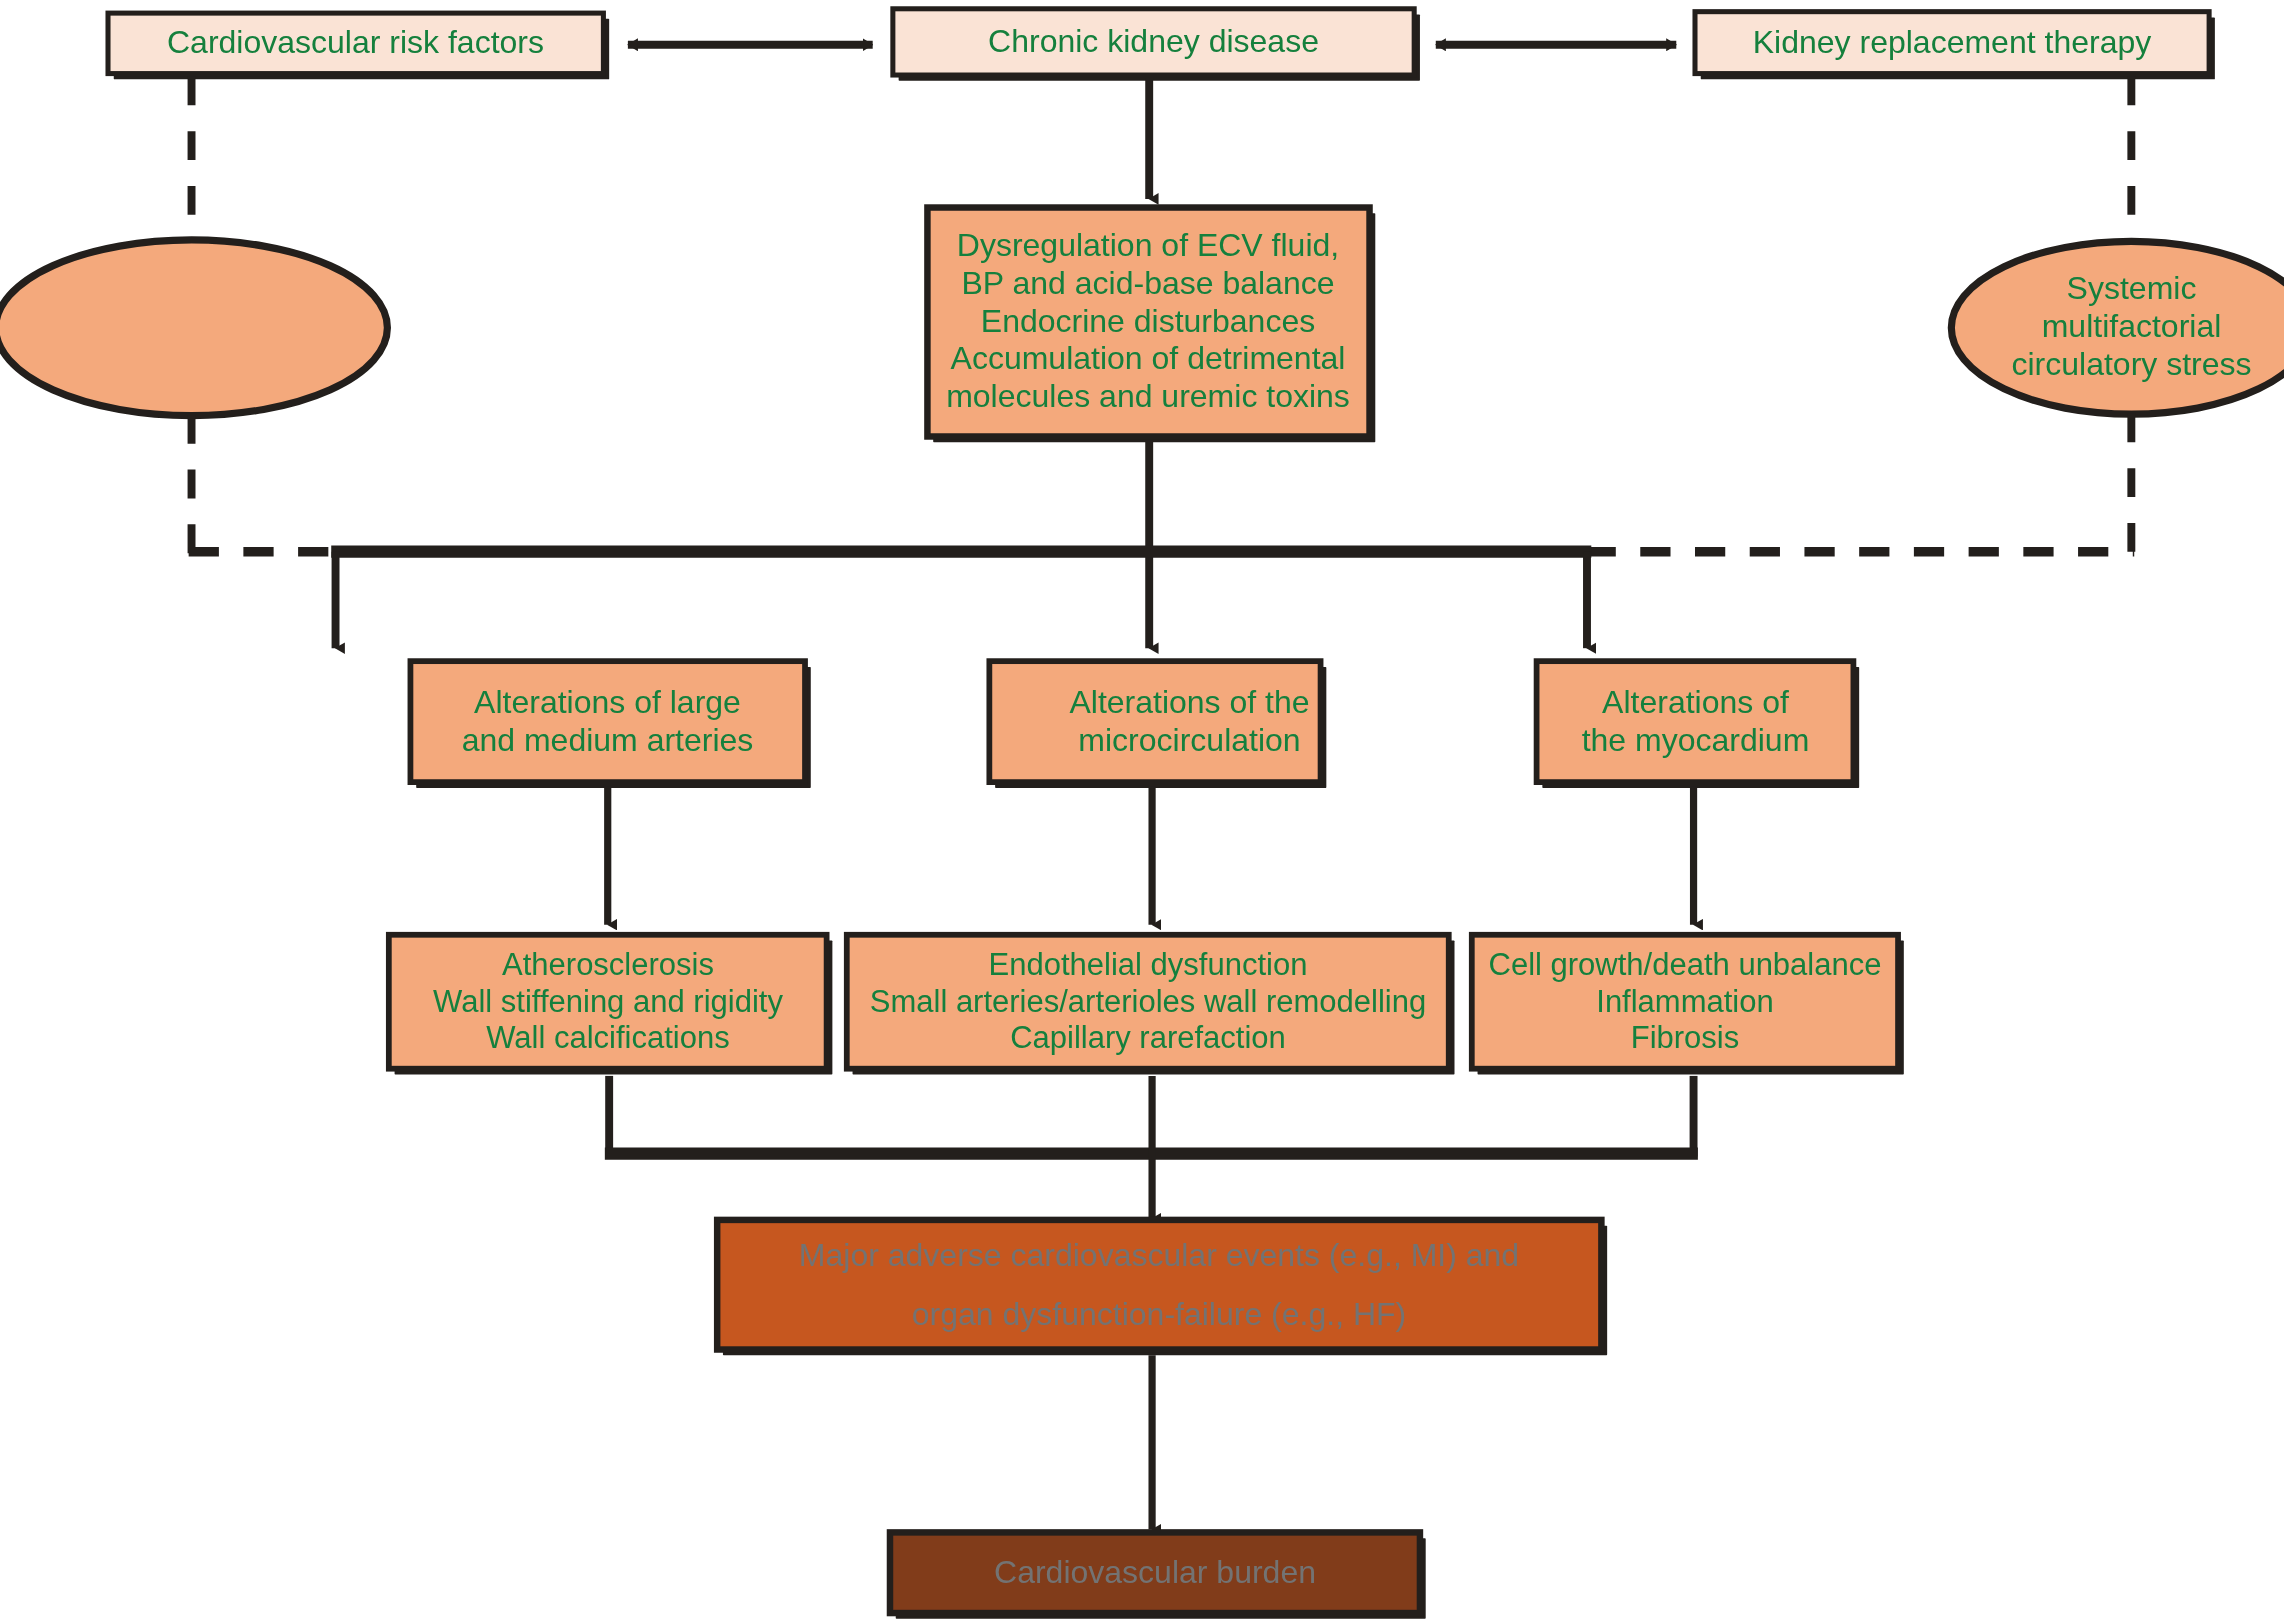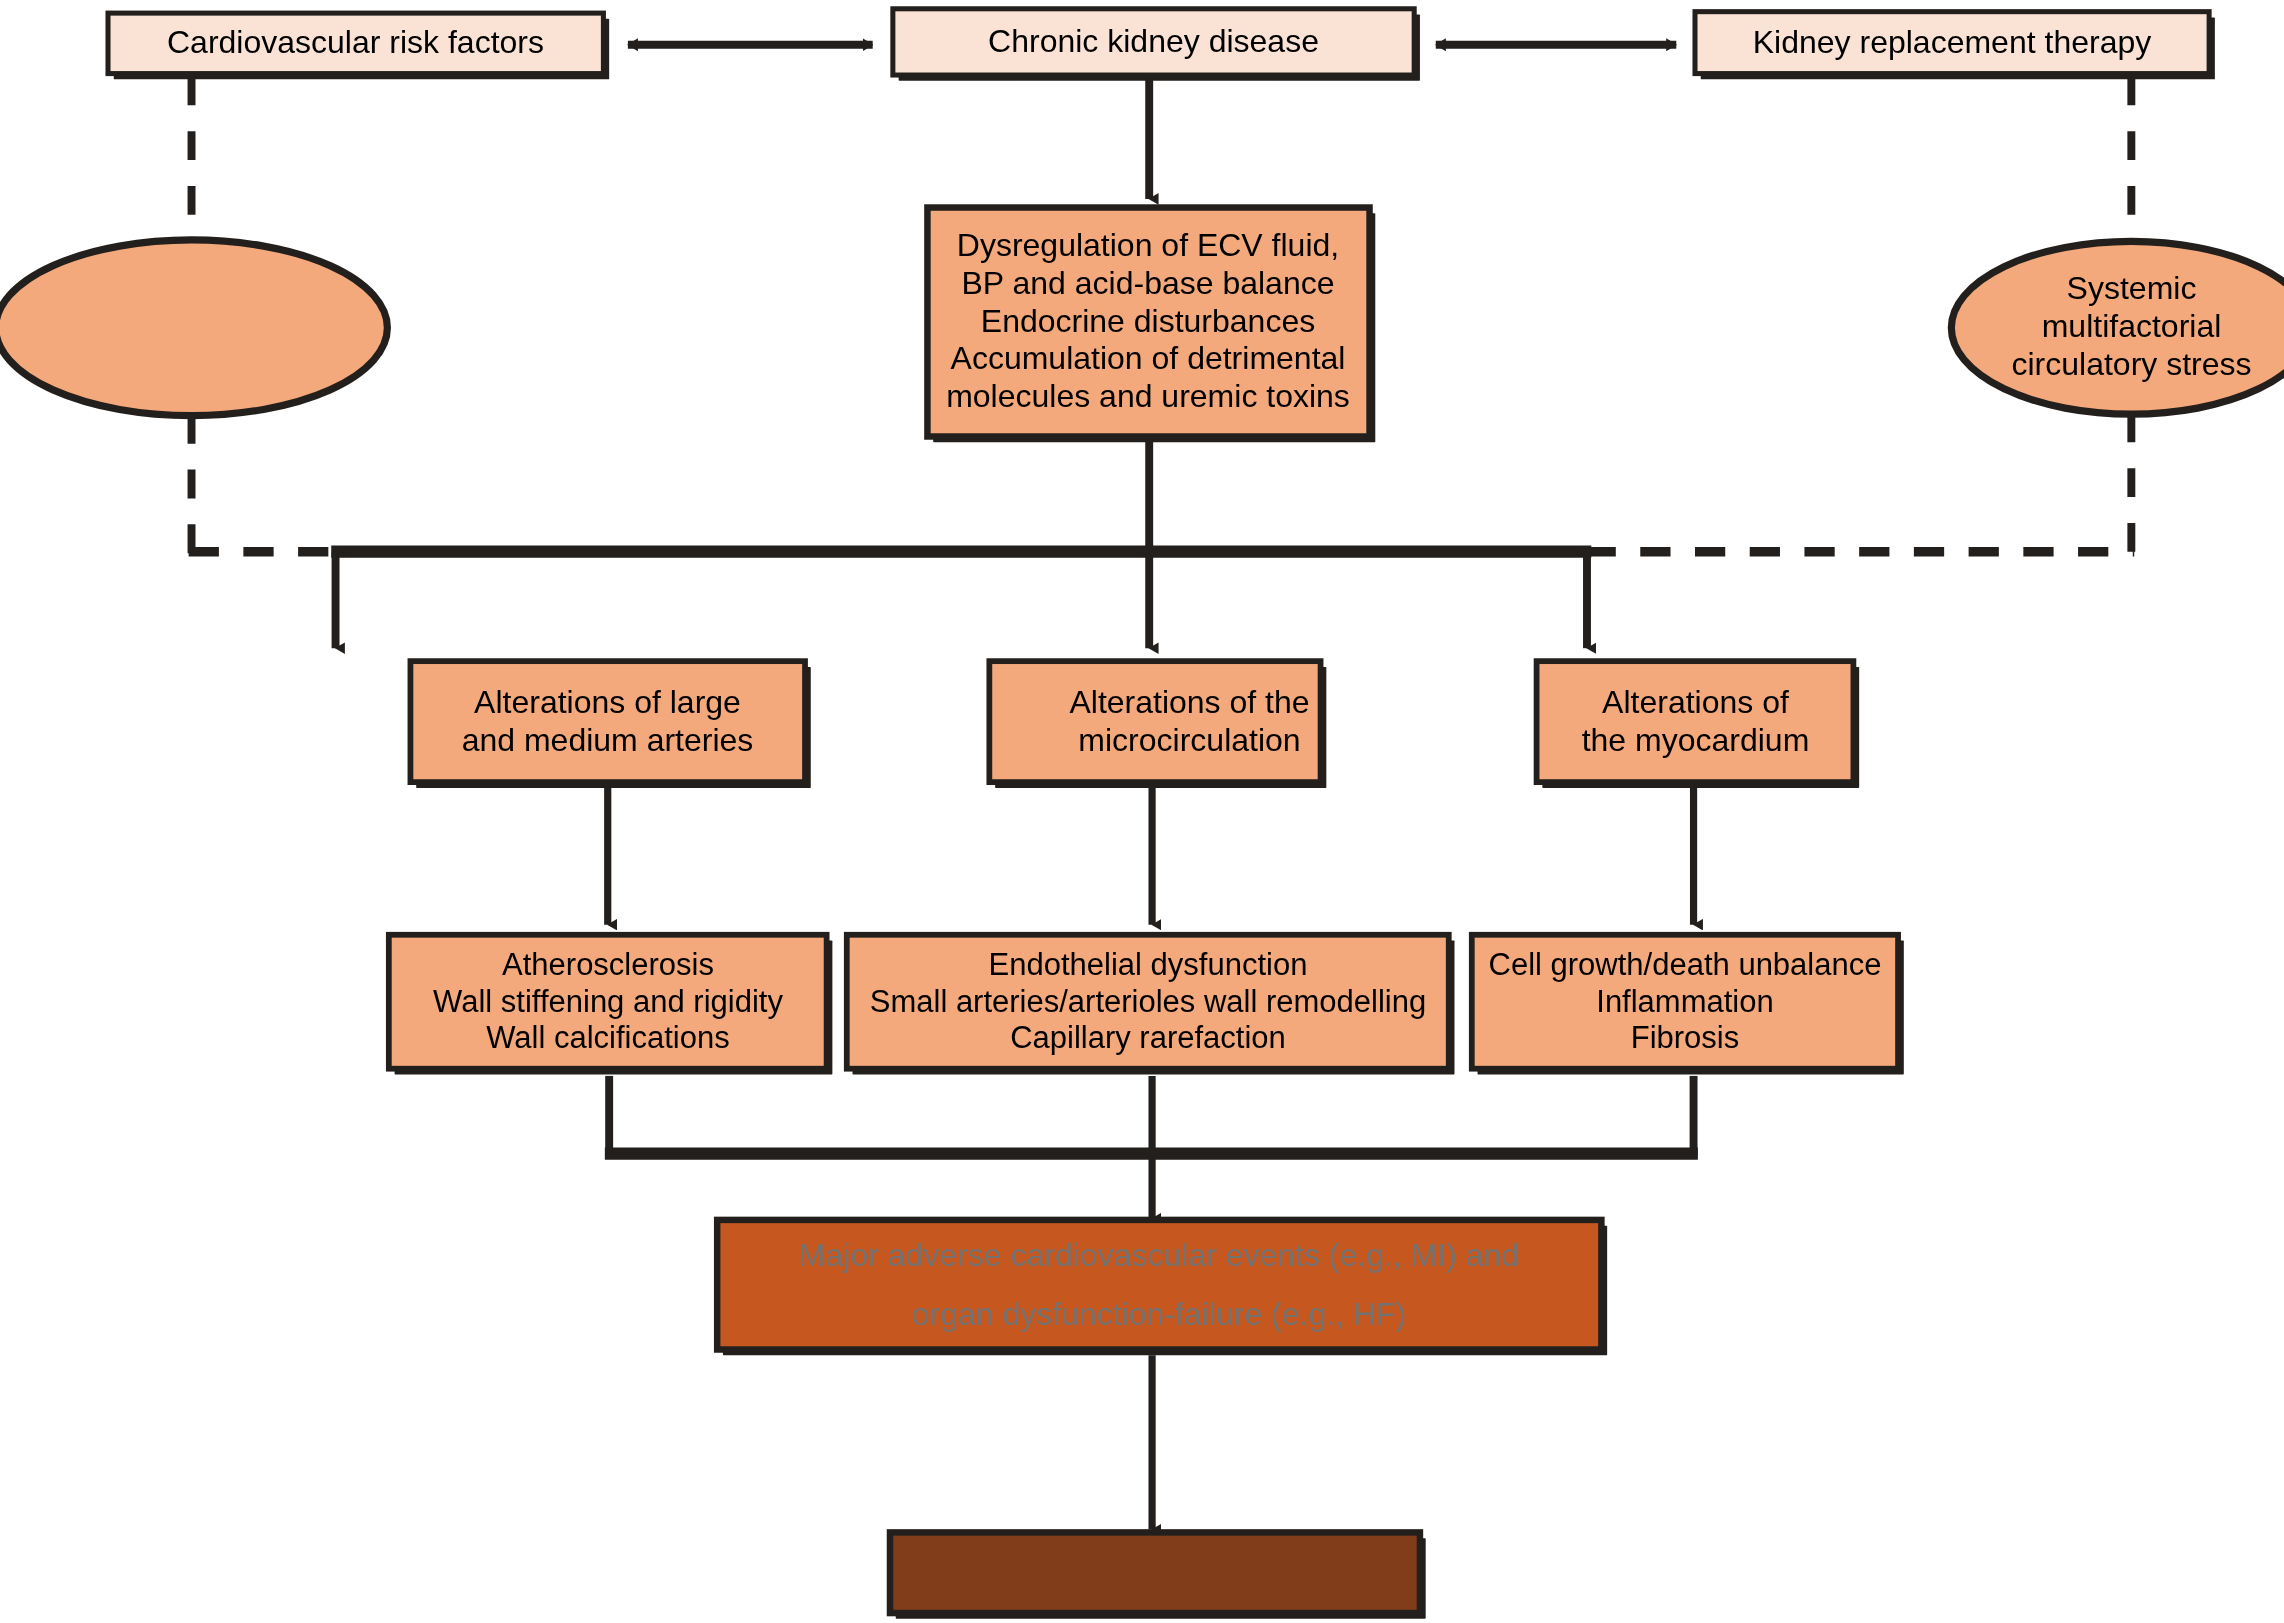--- a/index.html
+++ b/index.html
@@ -4,21 +4,21 @@
 <style>
   html,body{margin:0;padding:0;background:#ffffff;}
   body{font-family:"Liberation Sans", sans-serif;}
   #stage{position:relative;width:2284px;height:1624px;background:#fff;overflow:hidden;}
   svg#flow{position:absolute;left:0;top:0;width:2284px;height:1624px;}
   .node-text{
     position:absolute;
     display:flex;align-items:center;justify-content:center;
     text-align:center;
     font-family:"Liberation Sans", sans-serif;
-    color:#000000;
+    color:#15803d;
     line-height:1.18;
     pointer-events:none;
     white-space:pre-line;
   }
   .t-lg{font-size:32px;}
   .t-md{font-size:31px;}
   .t-white{color:#737373;}
 </style>
 </head>
 <body>
@@ -139,15 +139,16 @@
 Wall stiffening and rigidity
 Wall calcifications</div>
 
   <div class="node-text t-md" style="left:1472px;top:935px;width:426px;height:134px;">Cell growth/death unbalance
 Inflammation
 Fibrosis</div>
 
   <div class="node-text t-lg t-white" style="left:717px;top:1220px;width:884px;height:130px;line-height:1.85;">Major adverse cardiovascular events (e.g., MI) and
 organ dysfunction-failure (e.g., HF)</div>
 
+  <div class="node-text t-lg t-white" style="left:890px;top:1532px;width:530px;height:81px;">Cardiovascular burden</div>
 
 </div>
 
 
 </body></html>

